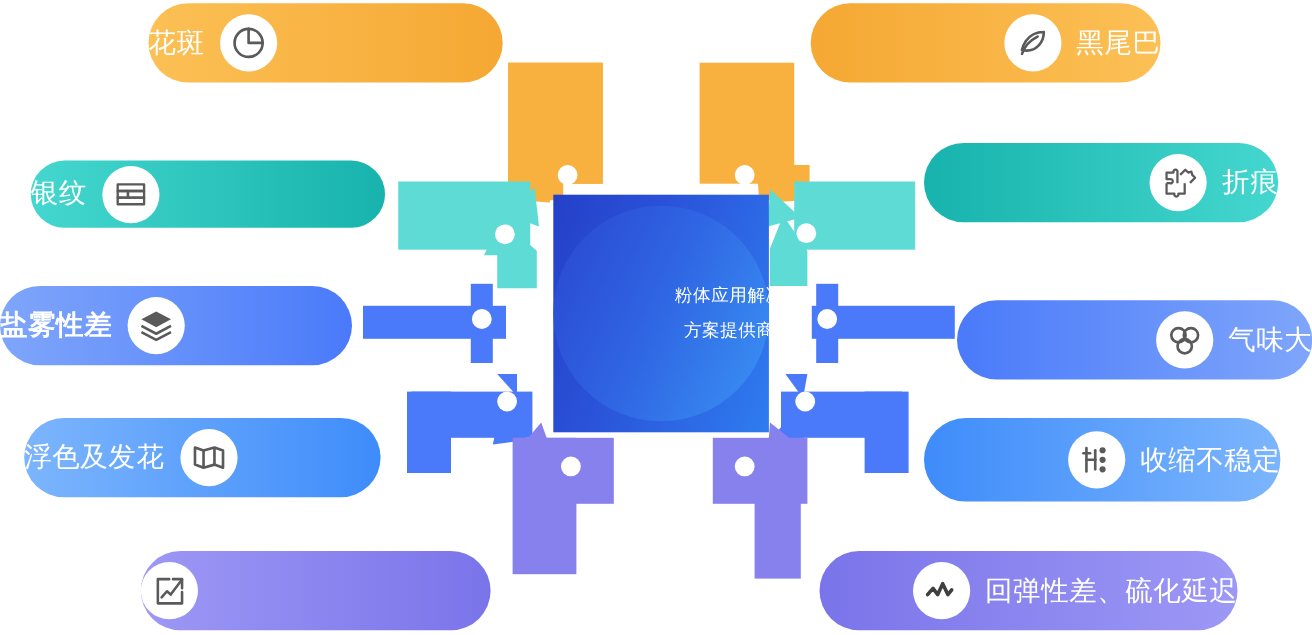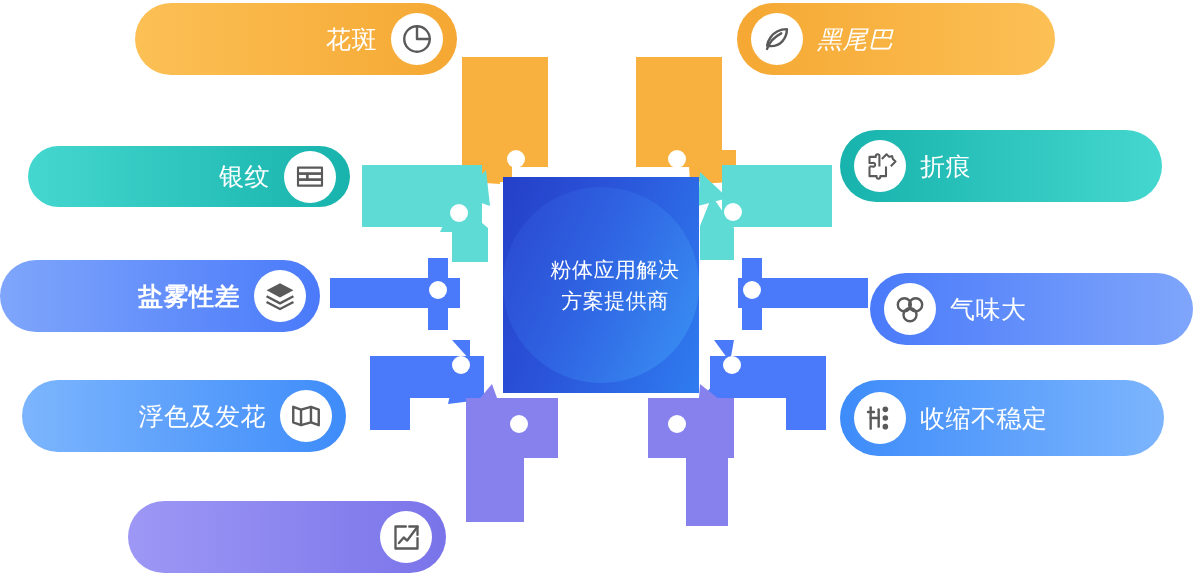--- a/index.html
+++ b/index.html
@@ -53,24 +53,25 @@
   .center-node .center-label {
     position: absolute;
     left: 0; top: 0;
     width: 224px;
     height: 216px;
     display: flex;
     align-items: center;
     justify-content: center;
     text-align: center;
     color: #ffffff;
-    font-size: 21px;
+    font-size: 16px;
     line-height: 31px;
     letter-spacing: 0.5px;
     white-space: pre-line;
+    padding-left: 48px;
   }
 
   
   .pill {
     position: absolute;
     z-index: 4;
     display: flex;
     align-items: center;
     box-sizing: border-box;
     border-radius: 40px;
@@ -83,20 +84,21 @@
     border-radius: 40px;
   }
   .pill .pill-content {
     position: relative;
     z-index: 2;
     display: flex;
     align-items: center;
     width: 100%;
     height: 100%;
     box-sizing: border-box;
+    justify-content: flex-end;
   }
   .pill.right .pill-content { flex-direction: row; padding-left: 14px; }
   .pill.left  .pill-content { flex-direction: row-reverse; padding-right: 14px; }
 
   .pill-label {
     color: #ffffff;
     font-size: 25px;
     line-height: 1;
     white-space: nowrap;
     letter-spacing: 0.5px;
@@ -235,21 +237,21 @@
         <svg width="34" height="34" viewBox="0 0 24 24" fill="none" stroke="#5a5a5a" stroke-width="1.7" stroke-linecap="round" stroke-linejoin="round">
           <path d="M12 3a9 9 0 1 0 9 9"></path>
           <path d="M12 3v9h9a9 9 0 0 0-9-9z"></path>
         </svg>
       </div>
       <span class="pill-label">花斑</span>
     </div>
   </div>
 
   <div class="shadow-bar theme-orange" style="left:745px; top:64px; width:306px;"></div>
-  <div class="pill right theme-orange" style="left:737px; top:3px; width:318px; height:72px;font-style:italic;">
+  <div class="pill right theme-orange" style="left:737px; top:3px; width:318px; height:72px;">
     <div class="pill-body"></div>
     <div class="pill-content">
       <div class="icon-disc">
         <svg width="34" height="34" viewBox="0 0 24 24" fill="none" stroke="#5a5a5a" stroke-width="1.7" stroke-linecap="round" stroke-linejoin="round">
           <path d="M19 5c0 7-5 12-11 12-1.5 0-3-.4-3-.4S7 5 19 5z"></path>
           <path d="M5 19c2-6 6-9 10-11"></path>
         </svg>
       </div>
       <span class="pill-label">黑尾巴</span>
     </div>
@@ -358,14 +360,25 @@
         <svg width="33" height="33" viewBox="0 0 24 24" fill="none" stroke="#5a5a5a" stroke-width="1.7" stroke-linecap="round" stroke-linejoin="round">
           <path d="M20 12.5V20H4V4h7.5"></path>
           <path d="M14 4h6v6"></path>
           <path d="M6.5 16l3.5-4 2.5 2.2L20 4.2"></path>
         </svg>
       </div>
     </div>
   </div>
 
   <div class="shadow-bar theme-purple" style="left:753px; top:562px; width:366px;"></div>
+  <div class="pill right theme-purple" style="left:745px; top:501px; width:380px; height:72px;">
+    <div class="pill-body"></div>
+    <div class="pill-content">
+      <div class="icon-disc">
+        <svg width="34" height="34" viewBox="0 0 24 24" fill="none" stroke="#3f3f3f" stroke-width="2.3" stroke-linecap="round" stroke-linejoin="round">
+          <path d="M3 14.5l3.5-4 3 4 3.2-7 3.3 7 2.5-3"></path>
+        </svg>
+      </div>
+      <span class="pill-label">回弹性差、硫化延迟</span>
+    </div>
+  </div>
 
 </div>
 
 </body></html>

